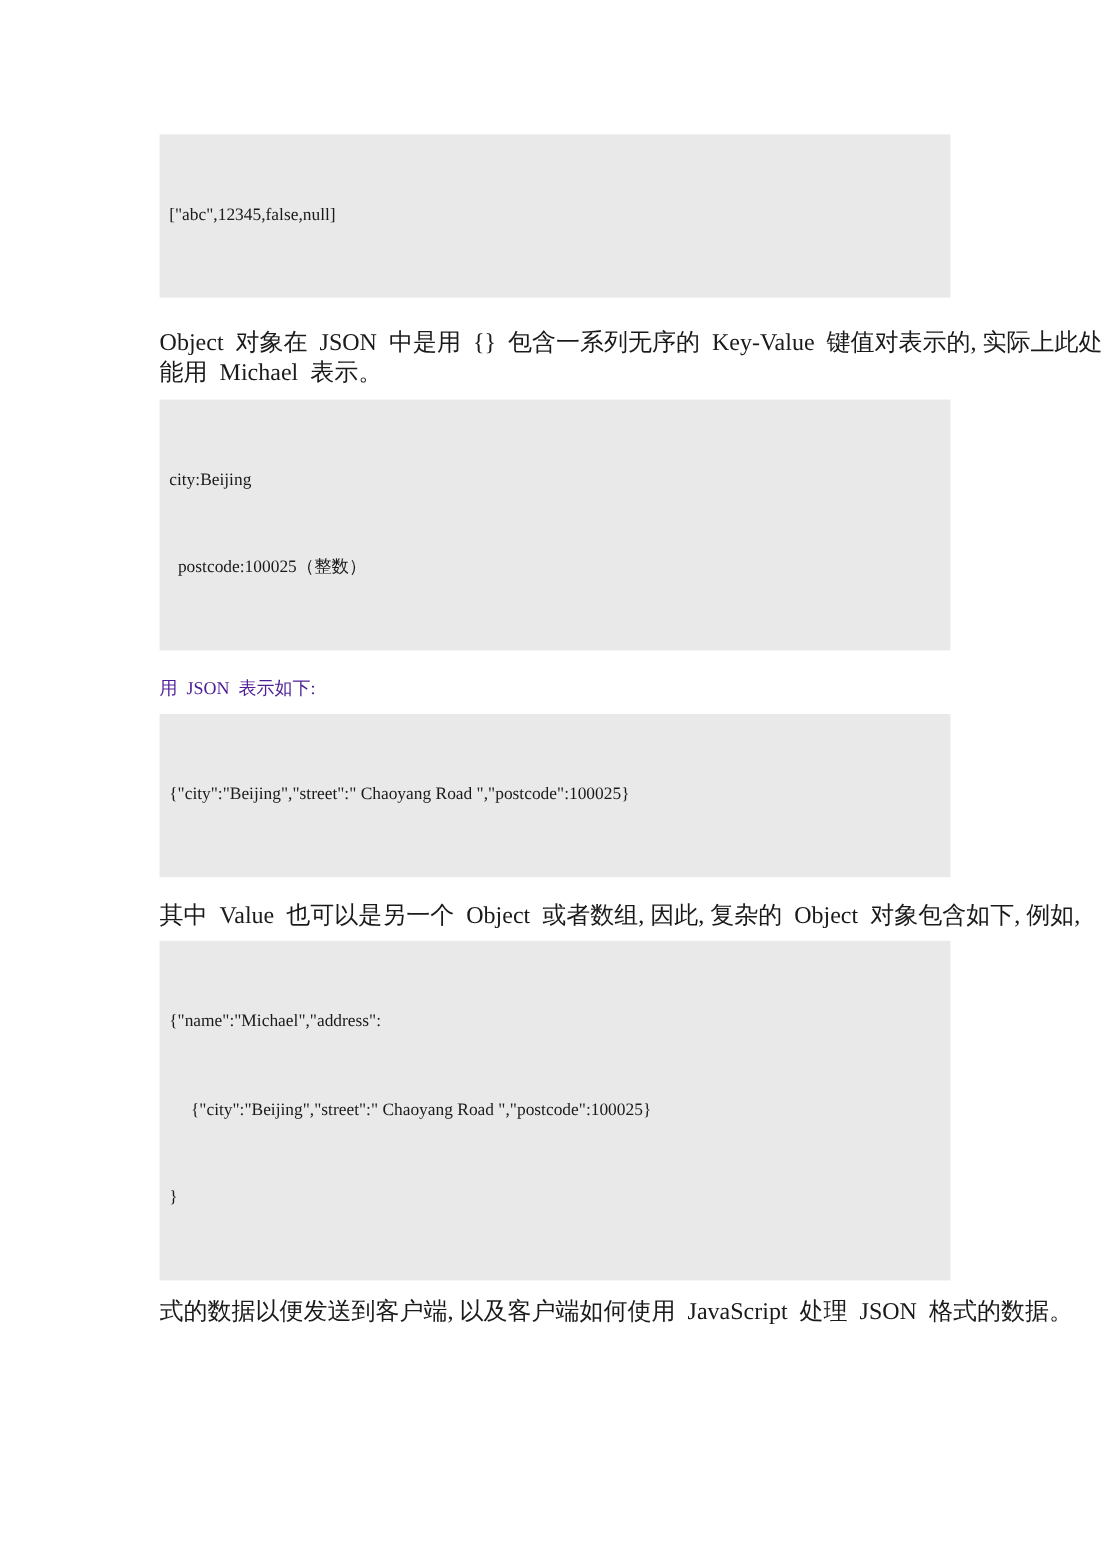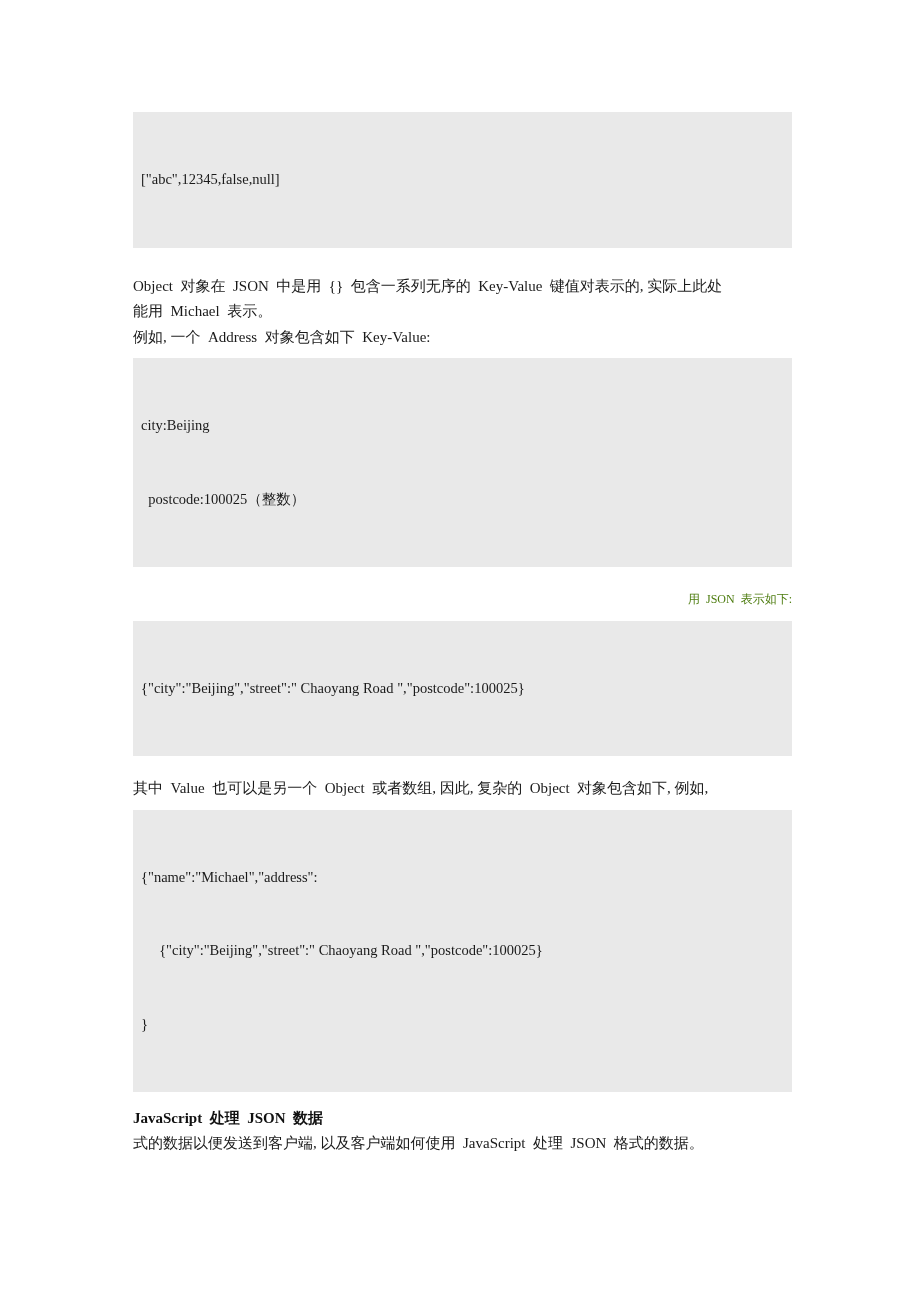--- a/index.html
+++ b/index.html
@@ -42,38 +42,37 @@
     color: #1a1a1a;
     white-space: pre;
   }
   .codeblock .ln {
     display: block;
     white-space: pre;
   }
 
   
   .para {
-    font-size: 15px;
+    font-size: 20px;
     line-height: 25.5px;
     text-align: justify;
     text-justify: inter-ideograph;
     color: #1a1a1a;
     margin: 0;
   }
   .para .ln {
     display: block;
     white-space: pre;
   }
   .lead {
-    font-size: 12px;
+    font-size: 15px;
     line-height: 25.5px;
-    color: #4d7c0f;
+    color: #4c1d95;
     margin: 0;
     white-space: pre;
-    text-align: right;
   }
   .heading {
     font-size: 15px;
     line-height: 25px;
     font-weight: bold;
     color: #111111;
     margin: 0;
     white-space: pre;
   }
 
@@ -95,21 +94,20 @@
 
     <div class="codeblock">
       <span class="ln">["abc",12345,false,null]</span>
     </div>
 
     <div class="gap-xl"></div>
 
     <p class="para">
       <span class="ln">Object  对象在  JSON  中是用  {}  包含一系列无序的  Key-Value  键值对表示的, 实际上此处</span>
       <span class="ln">能用  Michael  表示。</span>
-      <span class="ln">例如, 一个  Address  对象包含如下  Key-Value:</span>
     </p>
 
     <div class="gap-s"></div>
 
     <div class="codeblock">
       <span class="ln">city:Beijing</span>
       <span class="ln">  postcode:100025（整数）</span>
     </div>
 
     <div class="gap-l"></div>
@@ -131,21 +129,20 @@
     <div class="gap-s"></div>
 
     <div class="codeblock">
       <span class="ln">{"name":"Michael","address":</span>
       <span class="ln">     {"city":"Beijing","street":" Chaoyang Road ","postcode":100025}</span>
       <span class="ln">}</span>
     </div>
 
     <div class="gap-m"></div>
 
-    <h2 class="heading">JavaScript  处理  JSON  数据</h2>
 
     <p class="para">
       <span class="ln">式的数据以便发送到客户端, 以及客户端如何使用  JavaScript  处理  JSON  格式的数据。</span>
 
     </p>
 
   </div>
 </div>
 
 </body></html>

